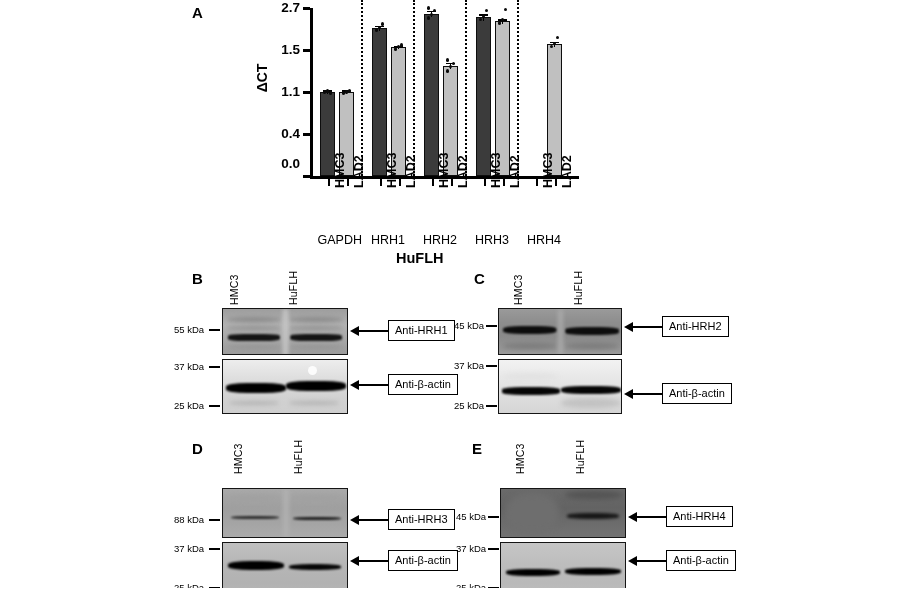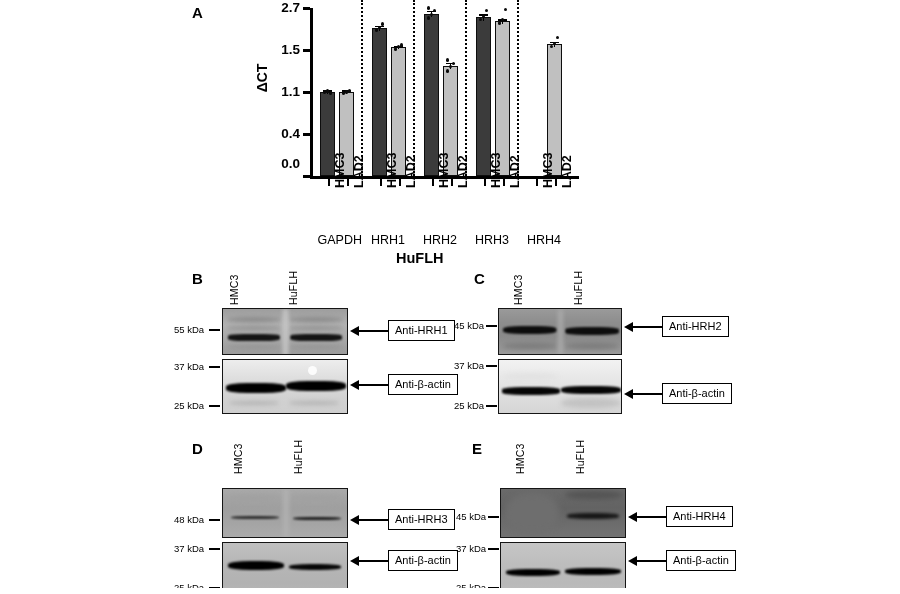--- a/index.html
+++ b/index.html
@@ -353,21 +353,21 @@
     <div class="lane-label" style="left:112px;top:42px;">HuFLH</div>
 
     <div class="blot-img" id="d-top" style="left:42px;top:56px;width:126px;height:50px;background:#a6a6a6;">
         <div style="position: absolute; inset: 0px; background: linear-gradient(rgb(169, 169, 169), rgb(159, 159, 159) 40%, rgb(164, 164, 164) 70%, rgb(171, 171, 171));"></div>
         <div class="band" style="left: 8px; top: 27px; width: 48px; height: 3.2px; background: rgb(46, 46, 46); filter: blur(1.1px); border-radius: 40%;"></div>
         <div class="band" style="left: 70px; top: 28px; width: 48px; height: 3.2px; background: rgb(31, 31, 31); filter: blur(1.1px); border-radius: 40%;"></div>
         <div class="band" style="left: 4px; top: 6px; width: 54px; height: 6px; background: rgb(160, 160, 160); filter: blur(2.6px);"></div>
         <div class="band" style="left: 66px; top: 6px; width: 54px; height: 6px; background: rgb(160, 160, 160); filter: blur(2.6px);"></div>
         <div class="band" style="left: 60px; top: 0px; width: 6px; height: 50px; background: rgb(176, 176, 176); filter: blur(2.2px); border-radius: 0px;"></div>
       </div>
-    <div class="kda" style="left:-6px;top:82px;">48 kDa</div>
+    <div class="kda" style="left:-6px;top:82px;">88 kDa</div>
     <div class="kda-dash" style="left:29px;top:87px;"></div>
 
     <div class="arrow-line" style="left:172px;top:87px;width:36px;"></div>
     <div class="arrow-head" style="left:170px;top:83px;"></div>
     <div class="callout" style="left:208px;top:77px;">Anti-HRH3</div>
 
     <div class="blot-img" id="d-bot" style="left:42px;top:110px;width:126px;height:55px;background:#b8b8b8;">
         <div style="position: absolute; inset: 0px; background: linear-gradient(rgb(192, 192, 192), rgb(182, 182, 182) 40%, rgb(178, 178, 178) 75%, rgb(182, 182, 182));"></div>
         <div class="band" style="left: 5px; top: 18px; width: 56px; height: 9px; background: rgb(0, 0, 0); filter: blur(1.2px); border-radius: 40%;"></div>
         <div class="band" style="left: 66px; top: 21px; width: 52px; height: 5.5px; background: rgb(6, 6, 6); filter: blur(1.2px); border-radius: 40%;"></div>

